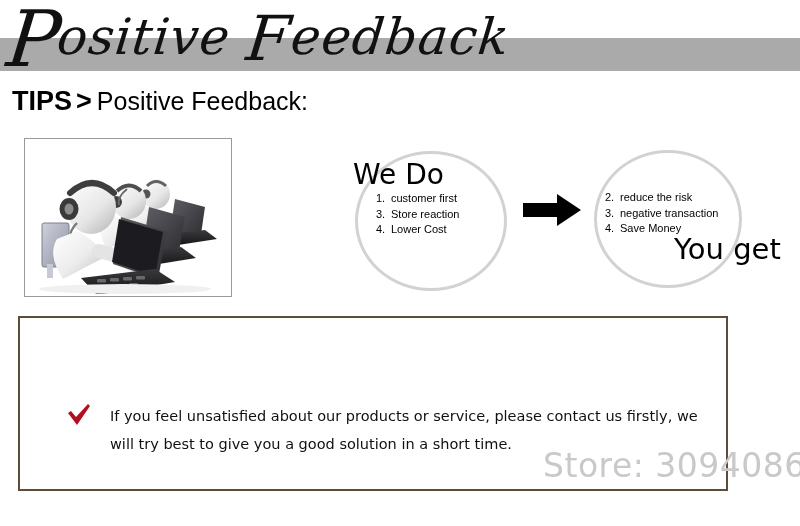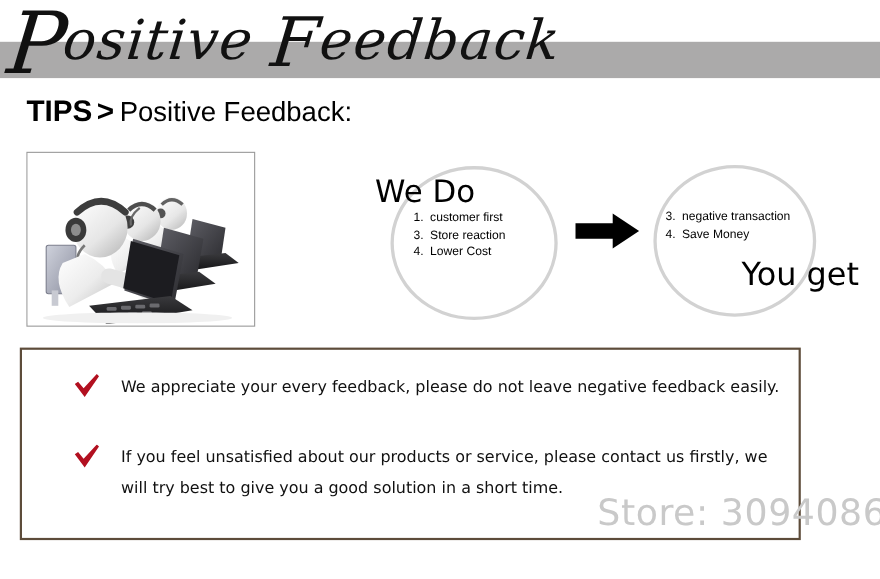--- a/index.html
+++ b/index.html
@@ -59,21 +59,20 @@
     position: absolute;
     left: 12px;
     top: 86px;
     white-space: nowrap;
   }
   #tips-line .tips-strong {
     font-family: "Liberation Sans", sans-serif;
     font-weight: bold;
     font-size: 27px;
     letter-spacing: 0px;
-    margin-left: 12px;
   }
   #tips-line .tips-caret {
     font-family: "Liberation Sans", sans-serif;
     font-weight: bold;
     font-size: 27px;
     margin: 0 5px 0 4px;
   }
   #tips-line .tips-rest {
     font-family: "Liberation Sans", sans-serif;
     font-weight: normal;
@@ -114,21 +113,21 @@
   }
 
   .heading-big {
     position: absolute;
     font-family: "DejaVu Sans", sans-serif;
     font-weight: normal;
     font-size: 28px;
     color: #000;
     white-space: nowrap;
   }
-  #label-we-do { left: 341px; top: 158px; }
+  #label-we-do { left: 353px; top: 158px; }
   #label-you-get { left: 674px; top: 232px; font-size: 29px; }
 
   .flow-list {
     position: absolute;
     margin: 0;
     padding: 0;
     list-style: none;
     font-family: Liberation Sans, sans-serif;
     font-size: 11px;
     line-height: 15.5px;
@@ -306,35 +305,28 @@
 </ul>
 
 <div id="flow-arrow">
   <svg width="60" height="34" viewBox="0 0 60 34">
     <path d="M0 10 L34 10 L34 1 L58 17 L34 33 L34 24 L0 24 Z" fill="#000000"></path>
   </svg>
 </div>
 
 <div id="circle-you-get" class="flow-circle"></div>
 <ul id="list-you-get" class="flow-list">
+  <li><span class="num">2.</span><span>reduce the risk</span></li>
   <li><span class="num">3.</span><span>negative transaction</span></li>
   <li><span class="num">4.</span><span>Save Money</span></li>
 </ul>
 <div id="label-you-get" class="heading-big">You get</div>
 
 <div id="feedback-box">
 
-  <div id="feedback-item-1" class="feedback-item">
-    <span class="check-icon">
-      <svg width="26" height="22" viewBox="0 0 26 22">
-          <path d="M2 9 L5 7 L10 13 L22 0 L24 2 L11 21 Z" fill="#b21020"></path>
-        </svg>
-    </span>
-    <span class="feedback-text">We appreciate your every feedback, please do not leave negative feedback easily.</span>
-  </div>
 
   <div id="feedback-item-2" class="feedback-item">
     <span class="check-icon">
       <svg width="26" height="22" viewBox="0 0 26 22">
           <path d="M2 9 L5 7 L10 13 L22 0 L24 2 L11 21 Z" fill="#b21020"></path>
         </svg>
     </span>
     <span class="feedback-text">If you feel unsatisfied about our products or service, please contact us firstly, we will try best to give you a good solution in a short time.</span>
   </div>
 

